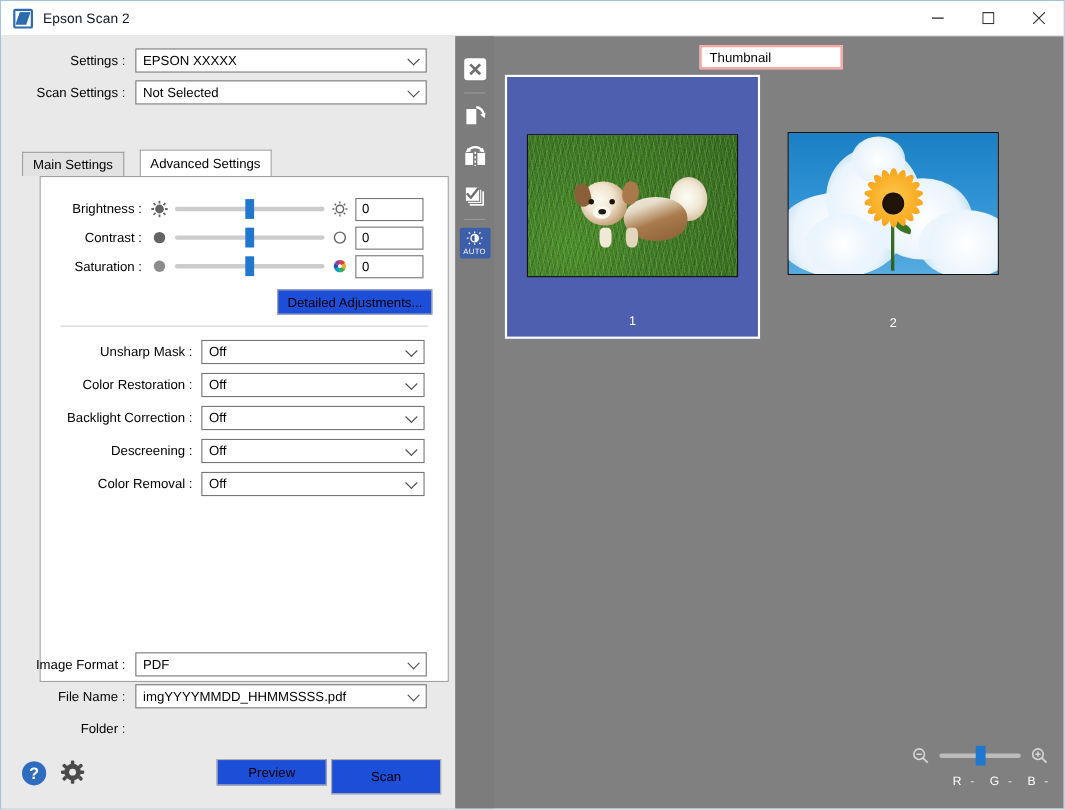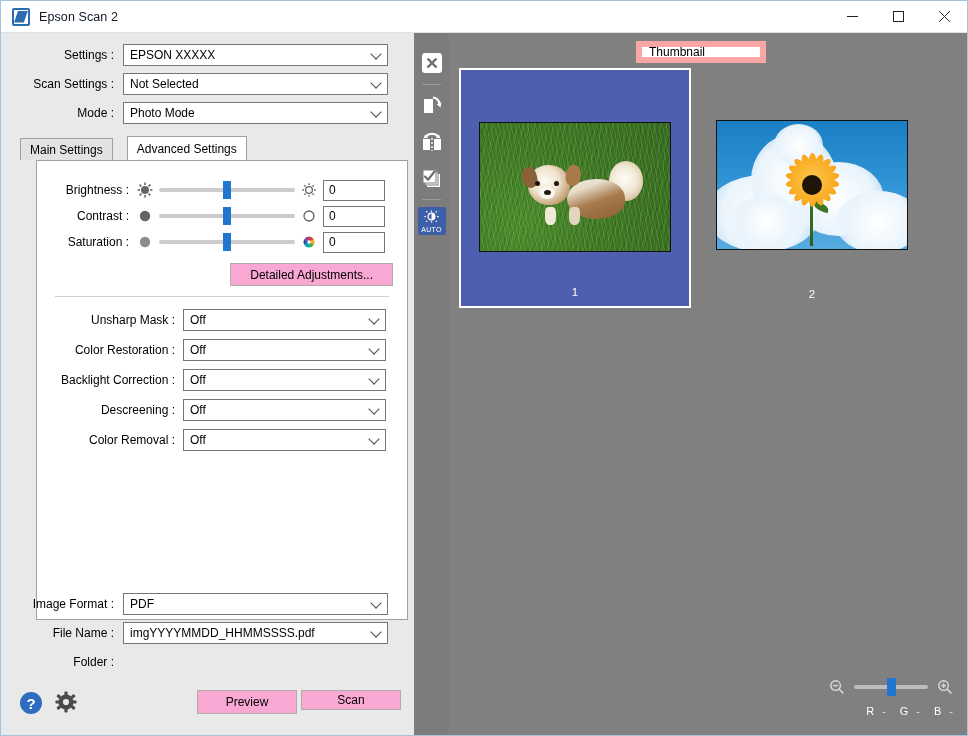--- a/index.html
+++ b/index.html
@@ -117,24 +117,24 @@
     width: 8px; height: 18px; background: #1f77d0;
   }
   .num-box {
     width: 62px; height: 21px; border: 1px solid #767676; background: #fff;
     font-size: 12px; color: #000; padding-left: 5px; line-height: 19px;
     margin-left: 6px;
   }
   .ic { width: 16px; height: 16px; flex: 0 0 auto; }
 
   .btn {
-    background: #f9a8d4; border: 1px solid #adadad;
+    background: #1d4ed8; border: 1px solid #adadad;
     font-size: 12px; color: #000; height: 23px;
     display: inline-flex; align-items: center; justify-content: center;
-    padding: 0 19px; cursor: default;
+    padding: 0 8px; cursor: default;
   }
 
   .divider {
     height: 1px; background: #d0d0d0; margin: 10px 18px 10px 18px;
   }
 
   .dd-row { display: flex; align-items: center; height: 22px; margin-bottom: 8px; }
   .dd-label { width: 146px; text-align: right; padding-right: 8px; font-size: 12px; }
   .dd-row .combo { width: 203px; }
 
@@ -145,21 +145,21 @@
     position: absolute; left: 0; right: 0; bottom: 0; height: 48px;
   }
   .help-icon {
     position: absolute; left: 19px; top: 5px;
     width: 22px; height: 22px; border-radius: 50%;
     background: #2d6cbf; color: #fff; font-size: 15px; font-weight: bold;
     display: flex; align-items: center; justify-content: center;
   }
   .gear-icon { position: absolute; left: 54px; top: 4px; }
   .preview-btn { position: absolute; left: 196px; top: 3px; width: 100px; height: 24px; }
-  .scan-btn { position: absolute; left: 300px; top: 3px; width: 100px; height: 20px; }
+  .scan-btn { position: absolute; left: 300px; top: 3px; width: 100px; height: 32px; }
 
   
   .right-pane {
     position: absolute; left: 413px; top: 32px; right: 0; bottom: 0;
     background: #808080;
   }
   .prev-toolbar {
     position: absolute; left: 0; top: 0; width: 35px; bottom: 0;
     background: #7c7c7c;
   }
@@ -171,21 +171,21 @@
   .tb-btn.active-auto .auto-box {
     background: #3d5ea8; border-radius: 2px;
     width: 28px; height: 28px; display: flex; flex-direction: column;
     align-items: center; justify-content: center;
   }
   .auto-label { font-size: 7px; color: #fff; letter-spacing: .3px; line-height: 7px; margin-top: 1px;}
 
   .thumb-select {
     position: absolute; left: 222px; top: 8px;
     width: 130px; height: 22px;
-    background: #fff; border: 6px solid #fca5a5;
+    background: #fff; border: 2px solid #fca5a5;
     display: flex; align-items: center; padding-left: 7px;
     font-size: 12px; color: #000; text-align: right;
   }
   .thumb-area {
     position: absolute; left: 35px; right: 0; top: 33px; bottom: 62px;
   }
   .thumb {
     position: absolute; width: 232px; height: 240px;
     display: flex; flex-direction: column; align-items: center;
   }
@@ -360,27 +360,20 @@
         <div class="field-label">Settings :</div>
         <div class="combo">
           <span>EPSON XXXXX</span>
           <span class="chev"></span>
         </div>
       </div>
       <div class="field-row">
         <div class="field-label">Scan Settings :</div>
         <div class="combo">
           <span>Not Selected</span>
-          <span class="chev"></span>
-        </div>
-      </div>
-      <div class="field-row">
-        <div class="field-label">Mode :</div>
-        <div class="combo">
-          <span>Photo Mode</span>
           <span class="chev"></span>
         </div>
       </div>
     </div>
 
     <div class="tabs">
       <div class="tab">Main Settings</div>
       <div class="tab active">Advanced Settings</div>
     </div>
 

